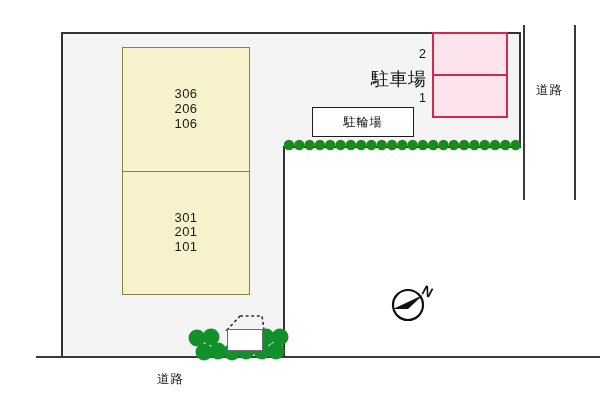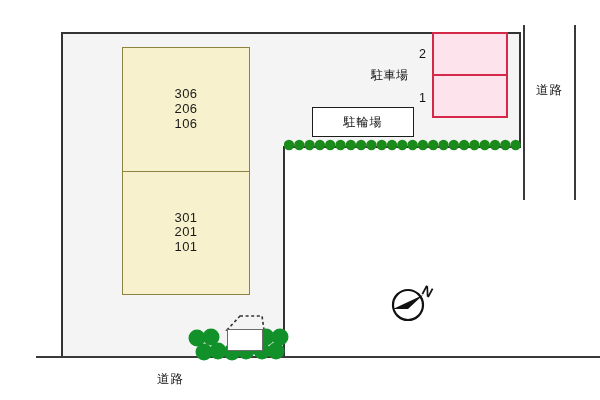--- a/index.html
+++ b/index.html
@@ -73,21 +73,21 @@
     font-size: 12px;
     color: #111111;
     letter-spacing: 1px;
   }
 
   
   #car-park-label {
     position: absolute;
     left: 371px;
     top: 67px;
-    font-size: 12px;
+    font-size: 18px;
     color: #111111;
     letter-spacing: 0.5px;
     white-space: nowrap;
   }
   #car-stalls {
     position: absolute;
     left: 432px;
     top: 32px;
     width: 76px;
     height: 86px;

